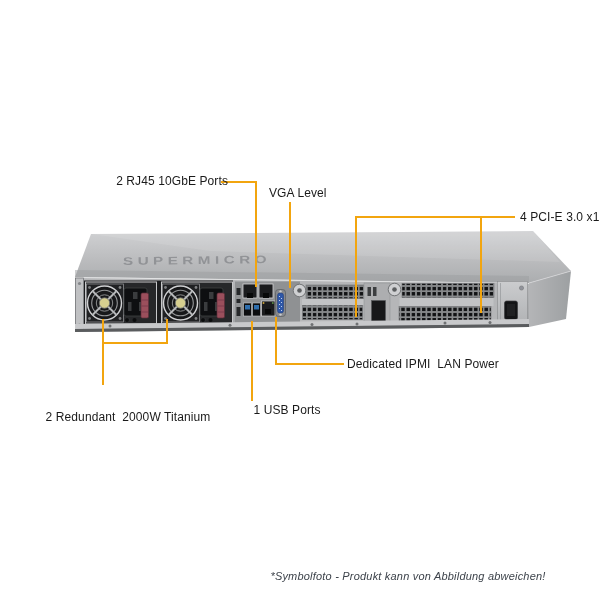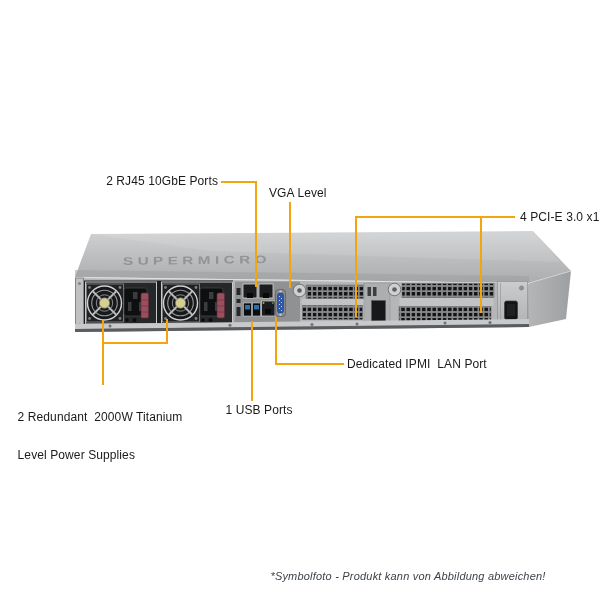--- a/index.html
+++ b/index.html
@@ -5,21 +5,21 @@
   html,body{margin:0;padding:0;background:#fff;}
   .stage{
     position:relative;width:600px;height:600px;overflow:hidden;
     background:var(--background,#ffffff);
     font-family:"Liberation Sans",sans-serif;
   }
   .label{
     position:absolute;font-size:12px;line-height:12.5px;
     color:var(--label-text,#1a1a1a);white-space:pre;letter-spacing:.1px;
   }
-  .label.centered{transform:translateX(-50%);text-align:left;}
+  .label.centered{transform:translateX(-50%);text-align:center;margin-left:28px;}
   .cl{position:absolute;background:var(--callout-line,#F2A50F);}
   .disclaimer{
     position:absolute;top:570px;left:408px;transform:translateX(-50%);
     font-size:11px;color:var(--disclaimer-text,#3D434B);
     white-space:pre;letter-spacing:.2px;font-style:italic;
   }
   svg{position:absolute;top:0;left:0;}
   .usb-tongue{fill:var(--usb-blue,#2F6FAE);}
   .vga-inner{fill:var(--vga-blue,#2E57A8);}
   .psu-clip{fill:var(--psu-clip-red,#9B4F5C);}
@@ -215,30 +215,29 @@
   <div class="cl" style="left:275px;top:317px;width:2px;height:48px"></div>
   <div class="cl" style="left:275px;top:363px;width:69px;height:2px"></div>
 
   <div class="cl" style="left:251px;top:321px;width:2px;height:80px"></div>
 
   <div class="cl" style="left:102px;top:319px;width:2px;height:25px"></div>
   <div class="cl" style="left:166px;top:319px;width:2px;height:25px"></div>
   <div class="cl" style="left:102px;top:342px;width:66px;height:2px"></div>
   <div class="cl" style="left:102px;top:342px;width:2px;height:43px"></div>
 
-  <div class="label" style="right:382px;top:175px;text-align:right">2 RJ45 10GbE Ports</div>
+  <div class="label" style="right:372px;top:175px;text-align:right">2 RJ45 10GbE Ports</div>
 
   <div class="label" style="left:269px;top:187px">VGA Level</div>
 
   <div class="label" style="left:520px;top:211px">4 PCI-E 3.0 x16</div>
 
-  <div class="label" style="left:347px;top:358px">Dedicated IPMI  LAN Port</div>
+  <div class="label" style="left:347px;top:358px">Dedicated IPMI  LAN Power</div>
 
   <div class="label centered" style="left:259px;top:404px">1 USB Ports</div>
 
   <div class="label centered" style="left:100px;top:386px">
     <div>2 Redundant  2000W Titanium</div>
-    <div>Level Power Supplies</div>
   </div>
 
   <div class="disclaimer">*Symbolfoto - Produkt kann von Abbildung abweichen!</div>
 
 </div>
 
 </body></html>

